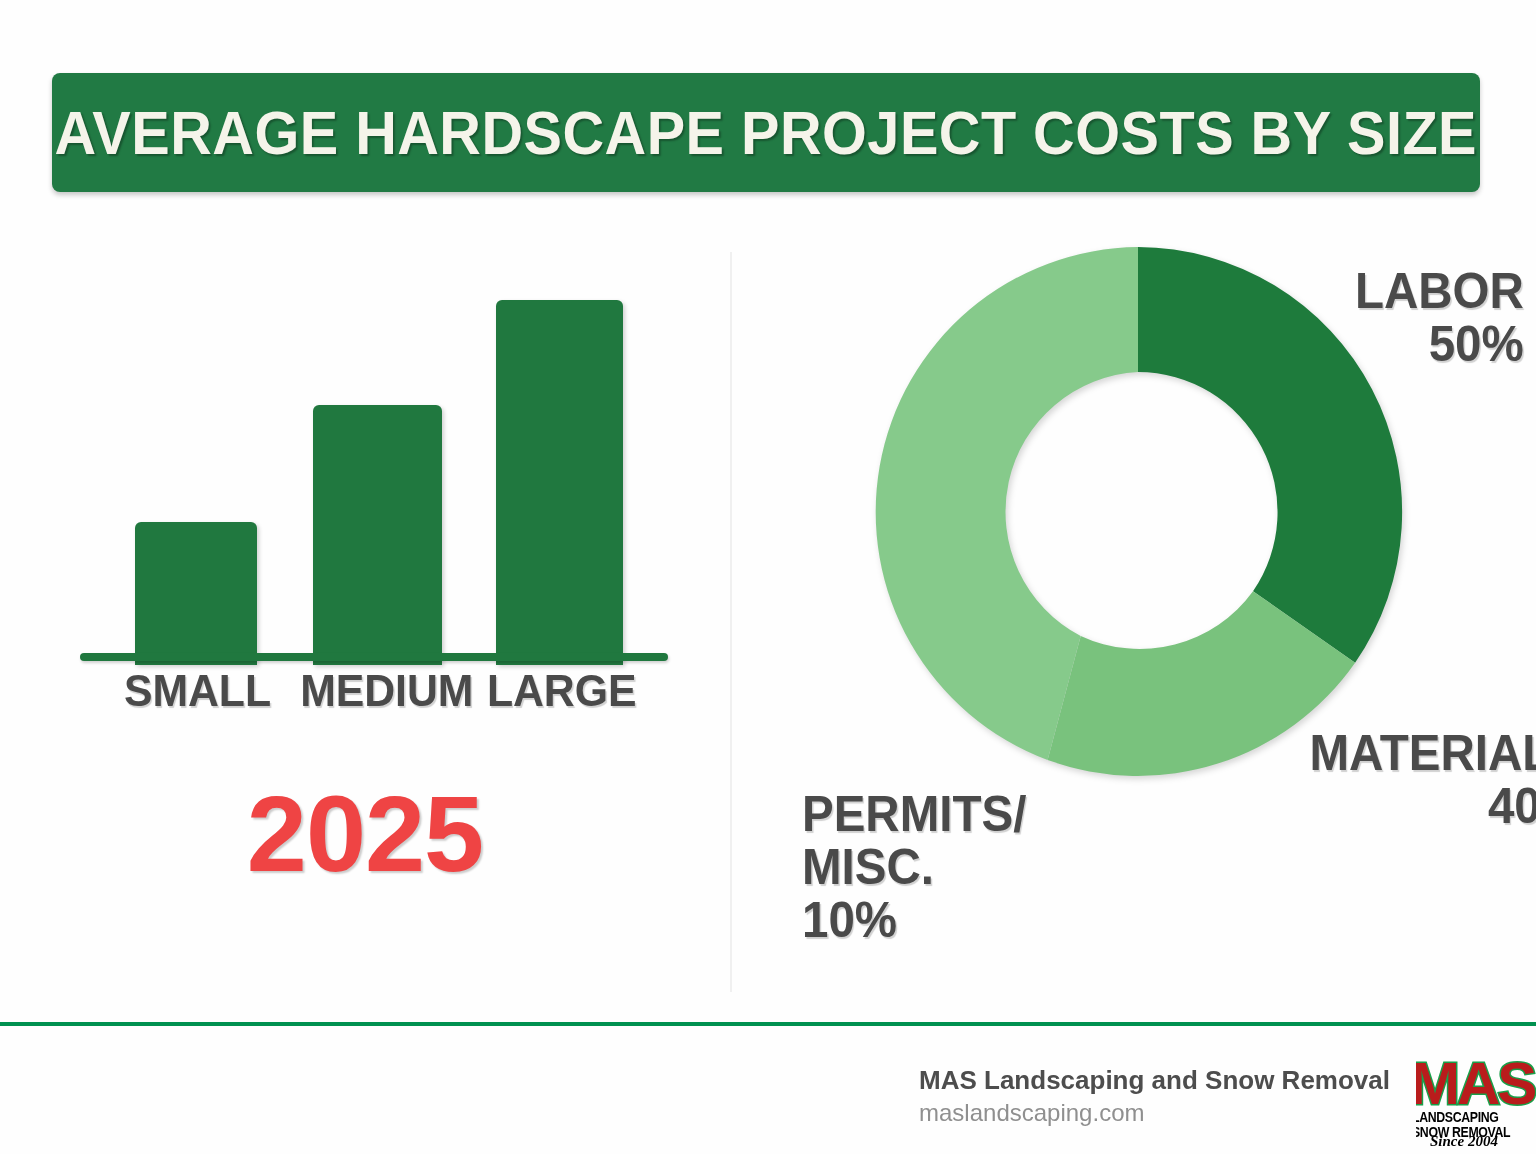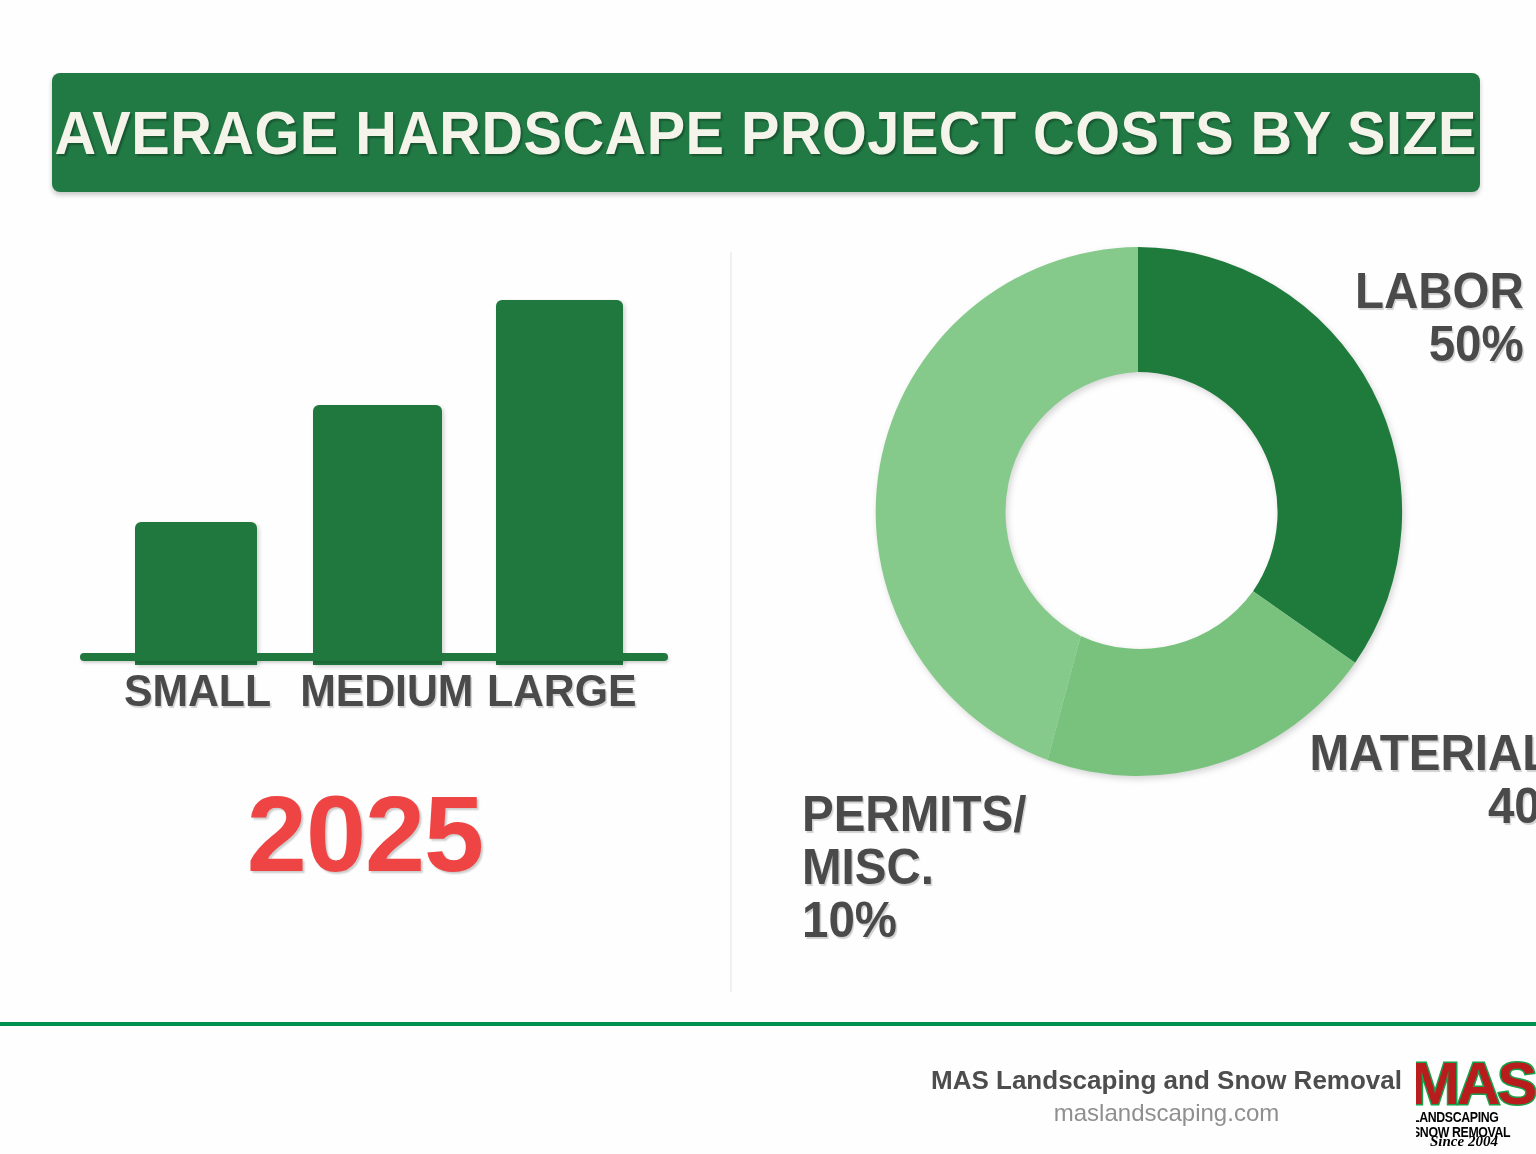--- a/index.html
+++ b/index.html
@@ -183,23 +183,23 @@
   
   #footer {
     position: absolute;
     left: 0;
     top: 1026px;
     width: 1536px;
     height: 128px;
   }
   #footer-text {
     position: absolute;
-    right: 134px;
+    right: 146px;
     top: 38px;
-    text-align: center;
+    text-align: left;
   }
   #footer-company {
     color: #4d4d4d;
     font-family: "Liberation Sans", sans-serif;
     font-weight: bold;
     font-size: 26px;
     line-height: 1.25;
     white-space: nowrap;
   }
   #footer-website {

